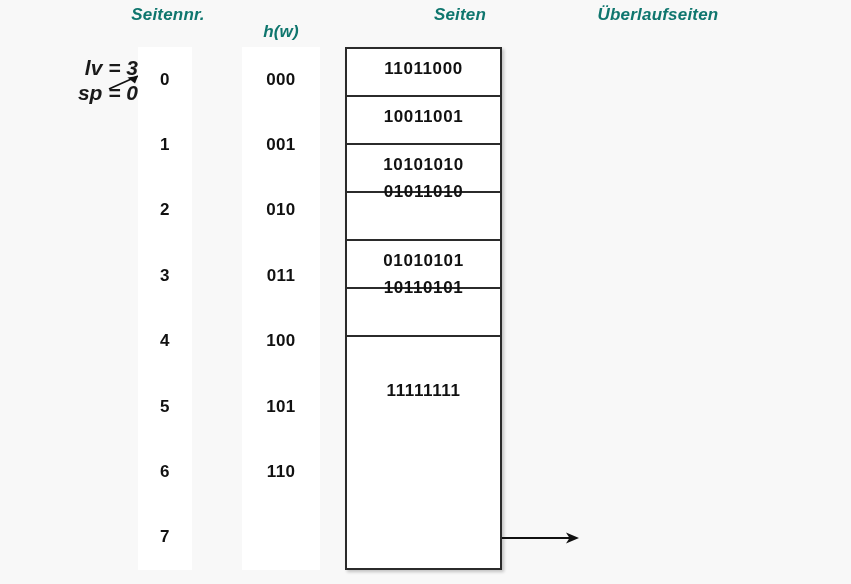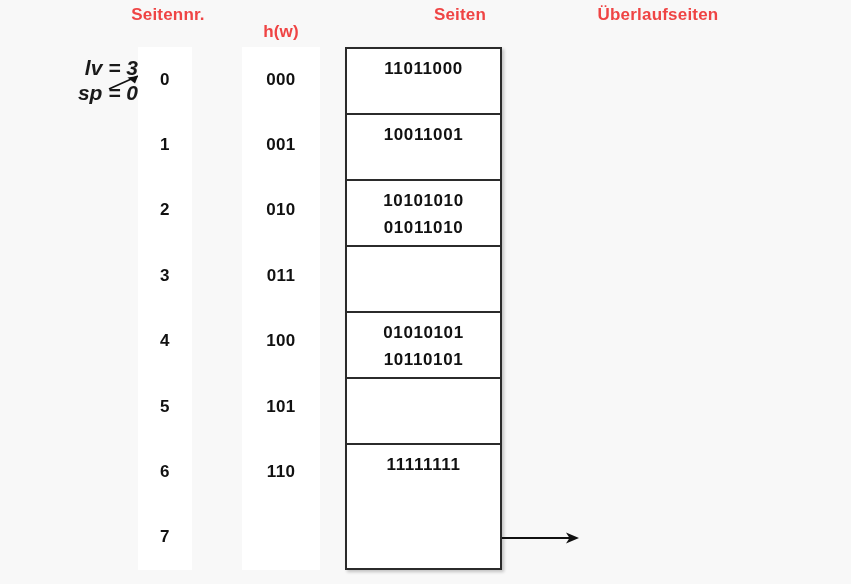--- a/index.html
+++ b/index.html
@@ -20,24 +20,25 @@
     position: absolute;
     left: 0;
     top: 0;
     width: 851px;
     height: 584px;
   }
 
   
   .col-header {
     position: absolute;
+    font-style: italic;
     font-size: 17px;
     font-weight: 600;
     letter-spacing: 0.2px;
-    color: #ef4444;
+    color: #0f766e;
     white-space: nowrap;
     text-align: center;
     transform: translateX(-50%);
   }
   #hdr-seitennr { left: 168px; top: 5px; }
   #hdr-hw       { left: 281px; top: 22px; }
   #hdr-seiten   { left: 424px; top: 5px; margin-left: 36px; }
   #hdr-ueber    { left: 658px; top: 5px; }
 
   
@@ -90,30 +91,30 @@
     left: 345px;
     top: 47px;
     width: 157px;
     height: 523px;
     background: #ffffff;
     border: 2px solid #2b2b2b;
     box-sizing: border-box;
     box-shadow: 2px 2px 3px rgba(0,0,0,0.22);
   }
   .seiten-cell {
-    height: 66px;
+    height: 48px;
     box-sizing: border-box;
     border-bottom: 2px solid #2b2b2b;
     display: flex;
     flex-direction: column;
     align-items: center;
     justify-content: flex-start;
     padding-top: 6px;
   }
-  .seiten-cell.last { border-bottom: none; }
+  .seiten-cell.last { border-bottom: none; margin-top: 34px; }
   .seiten-val {
     font-size: 17px;
     font-weight: 600;
     letter-spacing: 0.6px;
     line-height: 27px;
     color: #111111;
   }
 
   
   #overflow-box {

